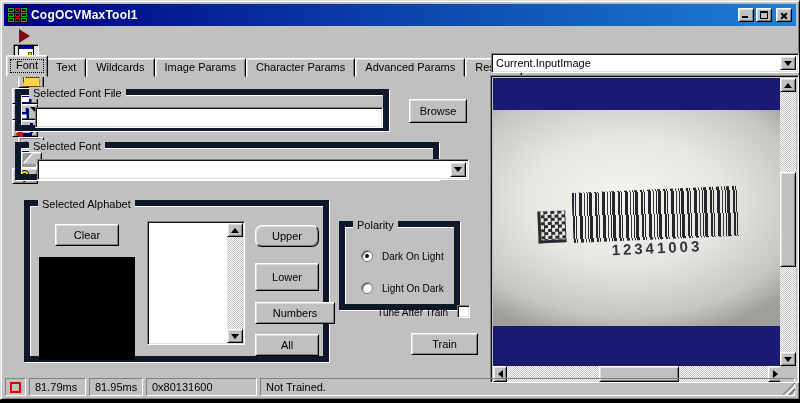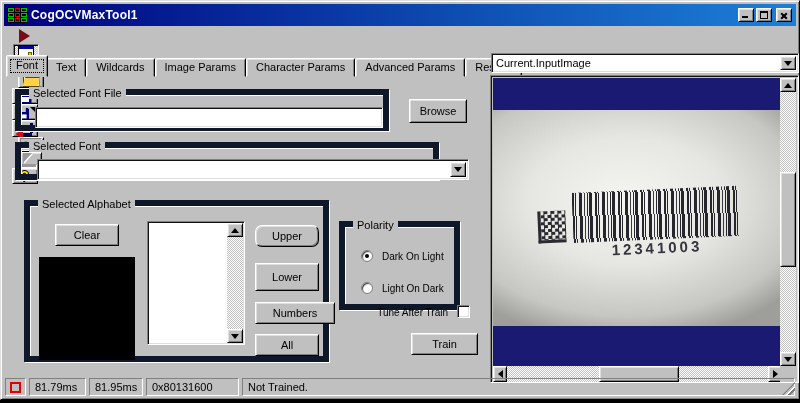--- a/index.html
+++ b/index.html
@@ -335,21 +335,21 @@
   <div class="statusbar">
     <div class="panel" style="width:21px;justify-content:center;padding:0;">
       <span class="rec"></span>
     </div>
     <div class="panel" style="width:57px;">
       <span>81.79ms</span>
     </div>
     <div class="panel" style="width:54px;">
       <span>81.95ms</span>
     </div>
-    <div class="panel" style="width:93px;">
+    <div class="panel" style="width:111px;">
       <span>0x80131600</span>
     </div>
     <div class="panel" style="flex:1;">
       <span>Not Trained.</span>
     </div>
     <div class="grip"></div>
   </div>
 
 </div>
 </div>

